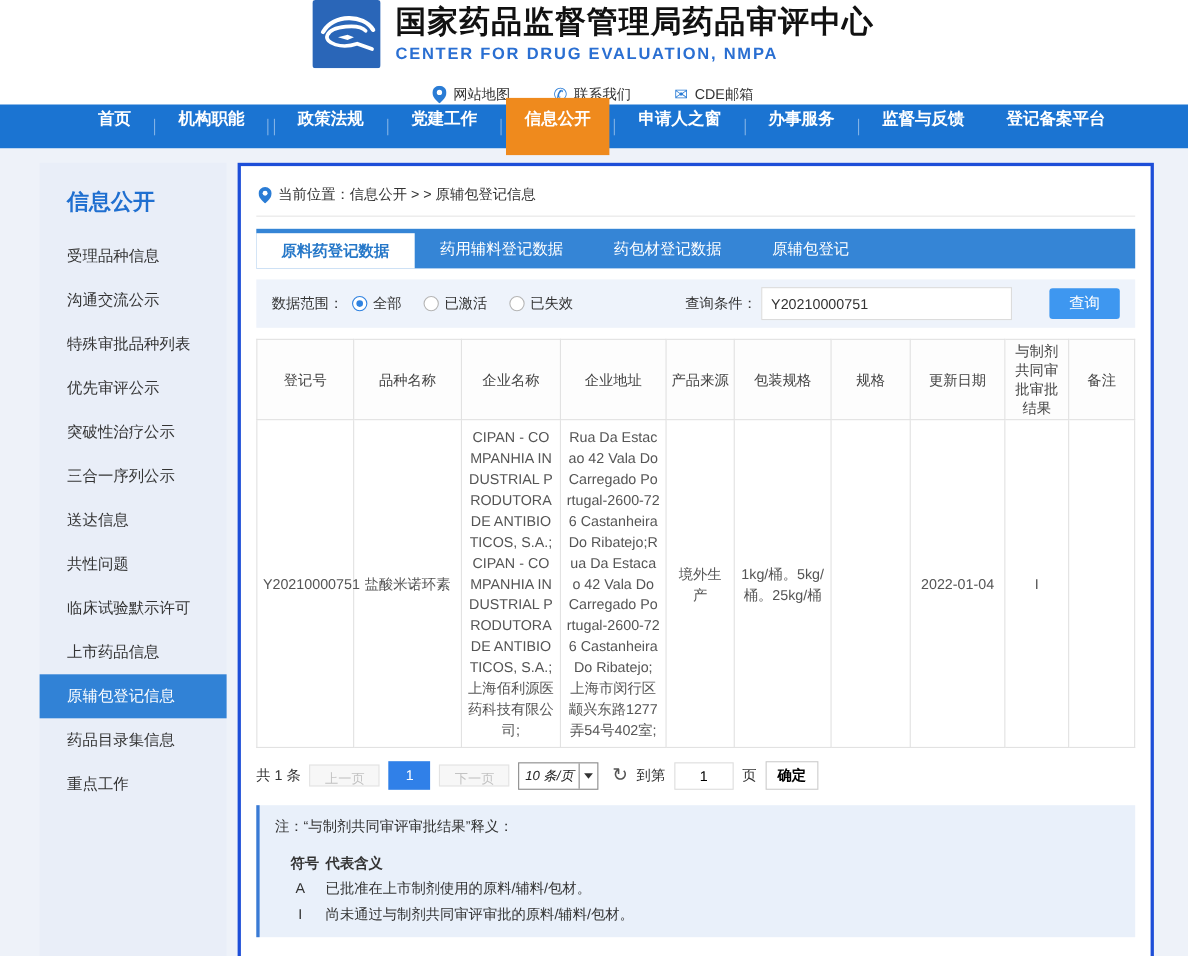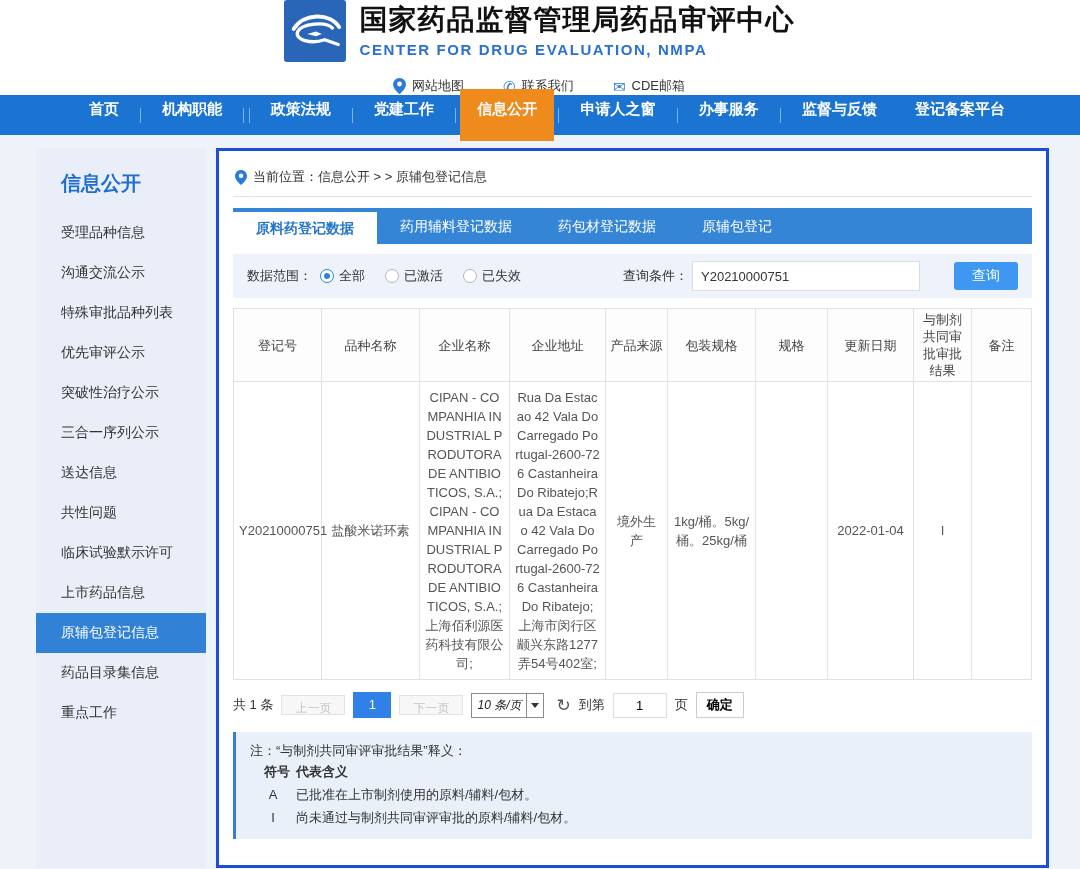--- a/index.html
+++ b/index.html
@@ -71,21 +71,21 @@
   .pg-num { width: 38px; height: 26px; line-height: 26px; text-align: center; background: #3080e8; color: #fff; cursor: pointer; }
   .pg-select { display: flex; align-items: center; height: 25px; border: 1px solid #8a8a8a; background: #fff; cursor: pointer; }
   .pg-select .val { padding: 0 5px; font-size: 12px; color: #222; white-space: nowrap; font-style: italic; }
   .pg-select .arrow-box { width: 17px; height: 23px; border-left: 1px solid #8a8a8a; display: flex; align-items: center; justify-content: center; }
   .tri-down { width: 0; height: 0; border-left: 4px solid transparent; border-right: 4px solid transparent; border-top: 5px solid #333; }
   .refresh { font-size: 17px; color: #555; cursor: pointer; margin-left: 4px; }
   .jump-input { width: 54px; height: 25px; border: 1px solid #ddd; text-align: center; font-size: 13px; font-family: inherit; outline: none; }
   .confirm-btn { height: 26px; padding: 0 10px; border: 1px solid #ccc; background: #fff; font-size: 13px; font-weight: bold; cursor: pointer; font-family: Liberation Mono, monospace; }
   
   .note { margin-top: 14px; background: #e9f0fa; border-left: 3px solid #3a7bd5; padding: 9px 14px 11px; font-size: 13px; color: #333; line-height: 20px; }
-  .note-header { display: flex; font-weight: bold; margin-top: 1px; }
+  .note-header { display: flex; font-weight: bold; margin-top: 14px; }
   .note-row { display: flex; margin-top: 3px; }
   .note-sym { width: 46px; text-align: center; flex-shrink: 0; }
   .note-sym.hdr { text-align: left; padding-left: 14px; width: 46px; }
 </style>
 </head>
 <body>
 
 <div class="header">
   <div class="brand">
     <svg class="logo-box" viewBox="0 0 64 64">

